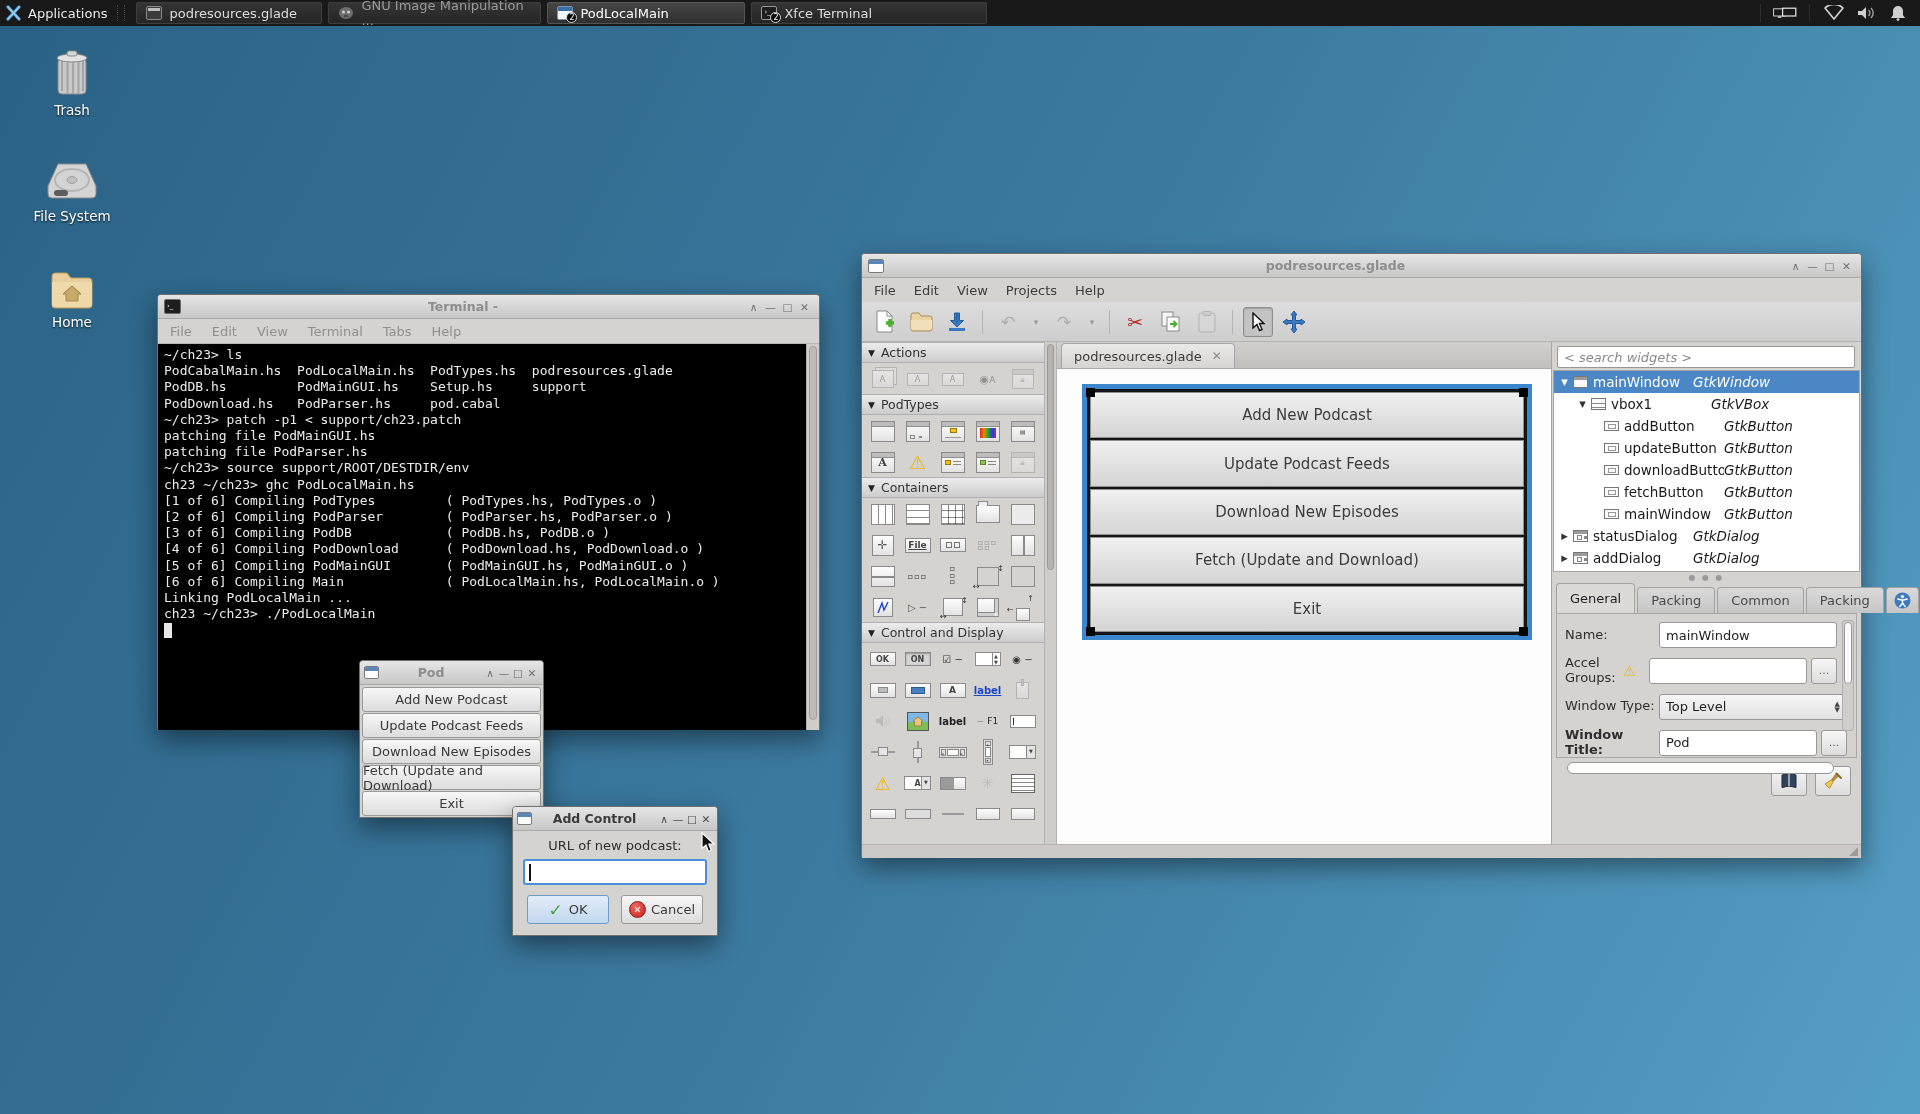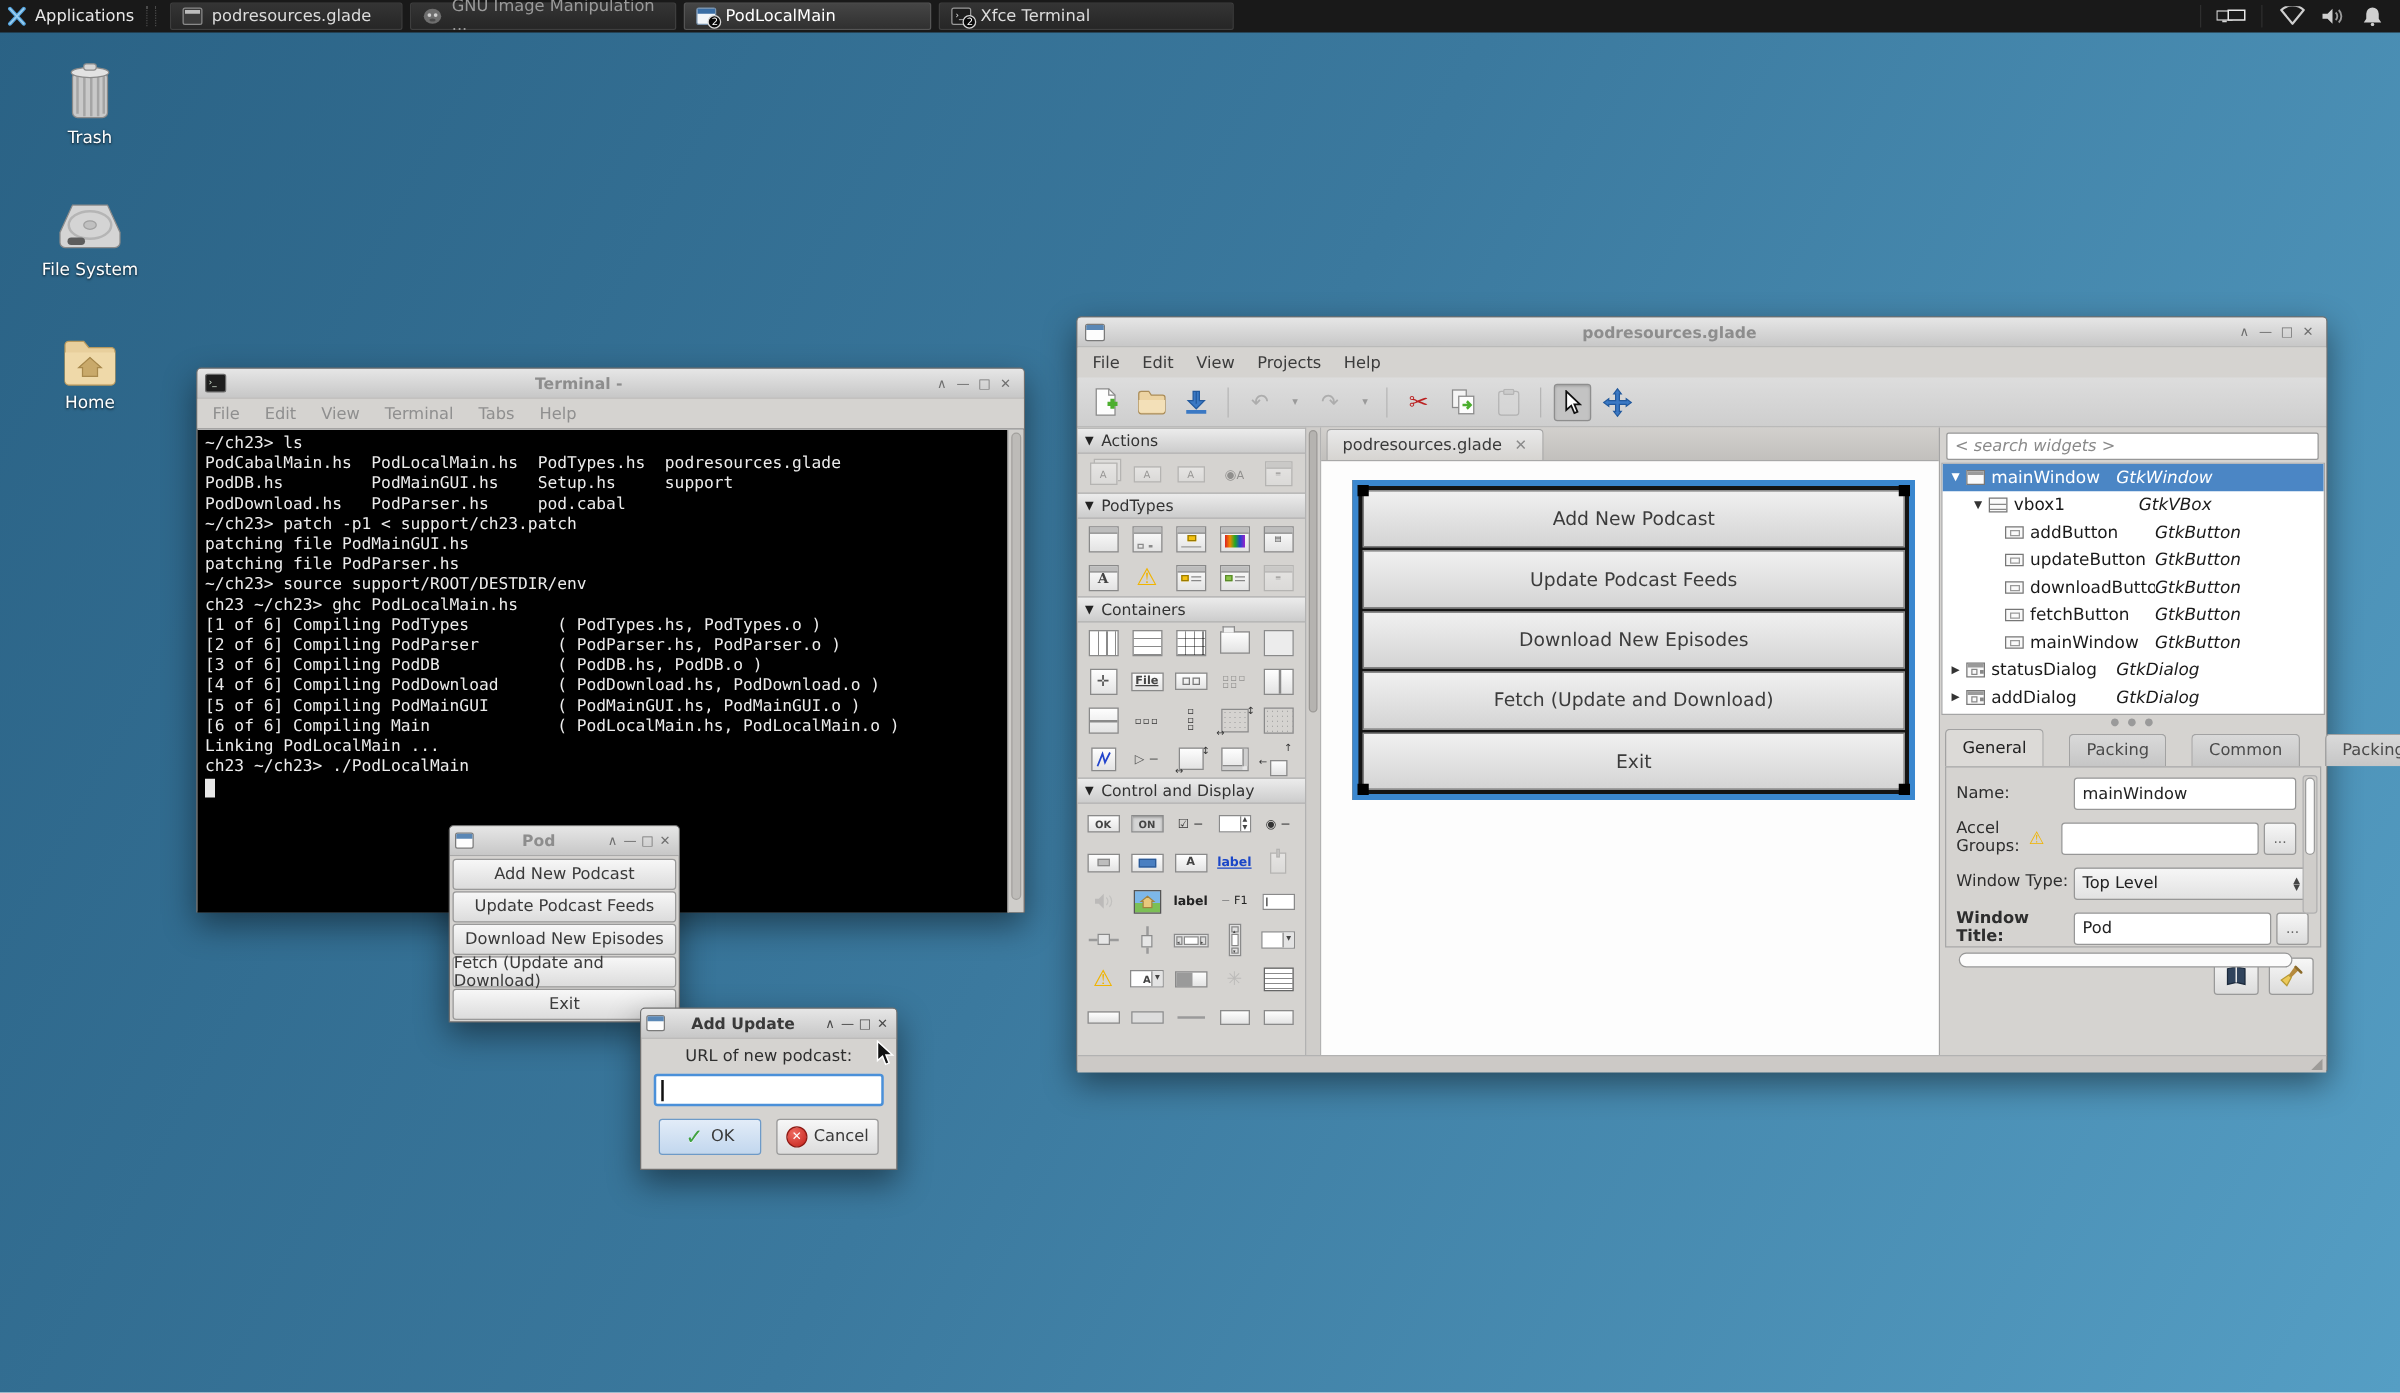--- a/index.html
+++ b/index.html
@@ -89,21 +89,21 @@
   .trow.sel .texp { color:#fff; }
   .wicon { width:15px; height:12px; border:1px solid #777; background:#fafafa; margin:0 5px 0 2px; position:relative; flex:0 0 auto; }
   .wicon.iwin::before { content:""; position:absolute; top:0; left:0; right:0; height:3px; background:#9a9a9a; }
   .wicon.ivbox::before { content:""; position:absolute; top:3.5px; left:0; right:0; height:1px; background:#888; box-shadow:0 4px 0 #888; }
   .wicon.ibtn { height:10px; } .wicon.ibtn::before { content:""; position:absolute; inset:1.5px 2.5px; border:1px solid #999; }
   .wicon.idlg::before { content:""; position:absolute; top:0; left:0; right:0; height:3px; background:#9a9a9a; }
   .wicon.idlg::after { content:""; position:absolute; bottom:1.5px; left:2.5px; width:3.5px; height:3px; border:1px solid #888; box-shadow:6px 0 0 -1px #888; }
   .splitter { height:11px; display:flex; align-items:center; justify-content:center; color:#9a9a9a; font-size:8px; letter-spacing:2px; }
   .prophdr { display:flex; align-items:center; gap:7px; padding:2px 6px 4px; font-size:13px; color:#2c2c2c; }
   .ptabs { display:flex; align-items:flex-end; padding:0 4px; }
-  .ptab { height:26px; padding:0 13px; display:flex; align-items:center; background:linear-gradient(#d9d9d9,#c6c6c6); border:1px solid #a2a2a2; border-bottom:none; border-radius:4px 4px 0 0; margin-right:20px; font-size:13px; color:#4a4a4a; }
+  .ptab { height:26px; padding:0 13px; display:flex; align-items:center; background:linear-gradient(#d9d9d9,#c6c6c6); border:1px solid #a2a2a2; border-bottom:none; border-radius:4px 4px 0 0; margin-right:2px; font-size:13px; color:#4a4a4a; }
   .ptab.on { height:30px; background:#dcdad7; color:#222; }
   .propbox { border:1px solid #a8a8a8; margin:0 4px; background:#d5d3d0; padding:8px 8px 4px 8px; position:relative; height:145px; }
   .frow { display:flex; align-items:center; margin-bottom:8px; }
   .flabel { width:94px; font-size:13px; color:#2e2e2e; line-height:1.15; flex:0 0 auto; }
   .ginput { height:26px; border:1px solid #979797; border-radius:3px; background:#fff; font-size:13px; padding:0 6px; font-family:"DejaVu Sans",sans-serif; color:#222; }
   .dots3 { width:26px; height:26px; margin-left:4px; font-size:11px; color:#666; flex:0 0 auto; }
   .spinner-box { display:flex; align-items:center; height:26px; border:1px solid #979797; border-radius:3px; background:linear-gradient(#f6f6f6,#e2e2e2); padding:0 6px; font-size:13px; color:#222; }
   .steppers { margin-left:auto; display:flex; flex-direction:column; font-size:7px; color:#444; line-height:6px; text-align:center; }
   .hsb { height:12px; border:1px solid #979797; border-radius:6px; background:#fcfcfc; margin:2px 14px 0 2px; }
   .propvsb { position:absolute; right:2px; top:6px; bottom:26px; width:12px; background:#cfcdca; border:1px solid #b0b0b0; border-radius:3px; }
@@ -262,21 +262,21 @@
     <div class="gbtn podbtn">Update Podcast Feeds</div>
     <div class="gbtn podbtn">Download New Episodes</div>
     <div class="gbtn podbtn">Fetch (Update and Download)</div>
     <div class="gbtn podbtn">Exit</div>
   </div>
 </div>
 
 <div class="win" style="left:512px;top:806px;width:206px;height:130px;z-index:20">
   <div class="tbar active" style="padding:0 4px">
     <span class="miniwin"></span>
-    <span class="wtitle">Add Update</span>
+    <span class="wtitle">Add Control</span>
     <span class="wc" style="width:14px;color:#4a4a4a">∧</span>
     <span class="wc" style="width:14px;color:#4a4a4a">—</span>
     <span class="wc" style="width:14px;color:#4a4a4a">□</span>
     <span class="wc" style="width:14px;color:#4a4a4a">✕</span>
   </div>
   <div style="text-align:center;font-size:13px;color:#2e2e2e;padding-top:7px">URL of new podcast:</div>
   <div class="urlinput">
       <span class="caret"></span>
     </div>
   <div style="display:flex;gap:12px;padding:10px 14px 0">

